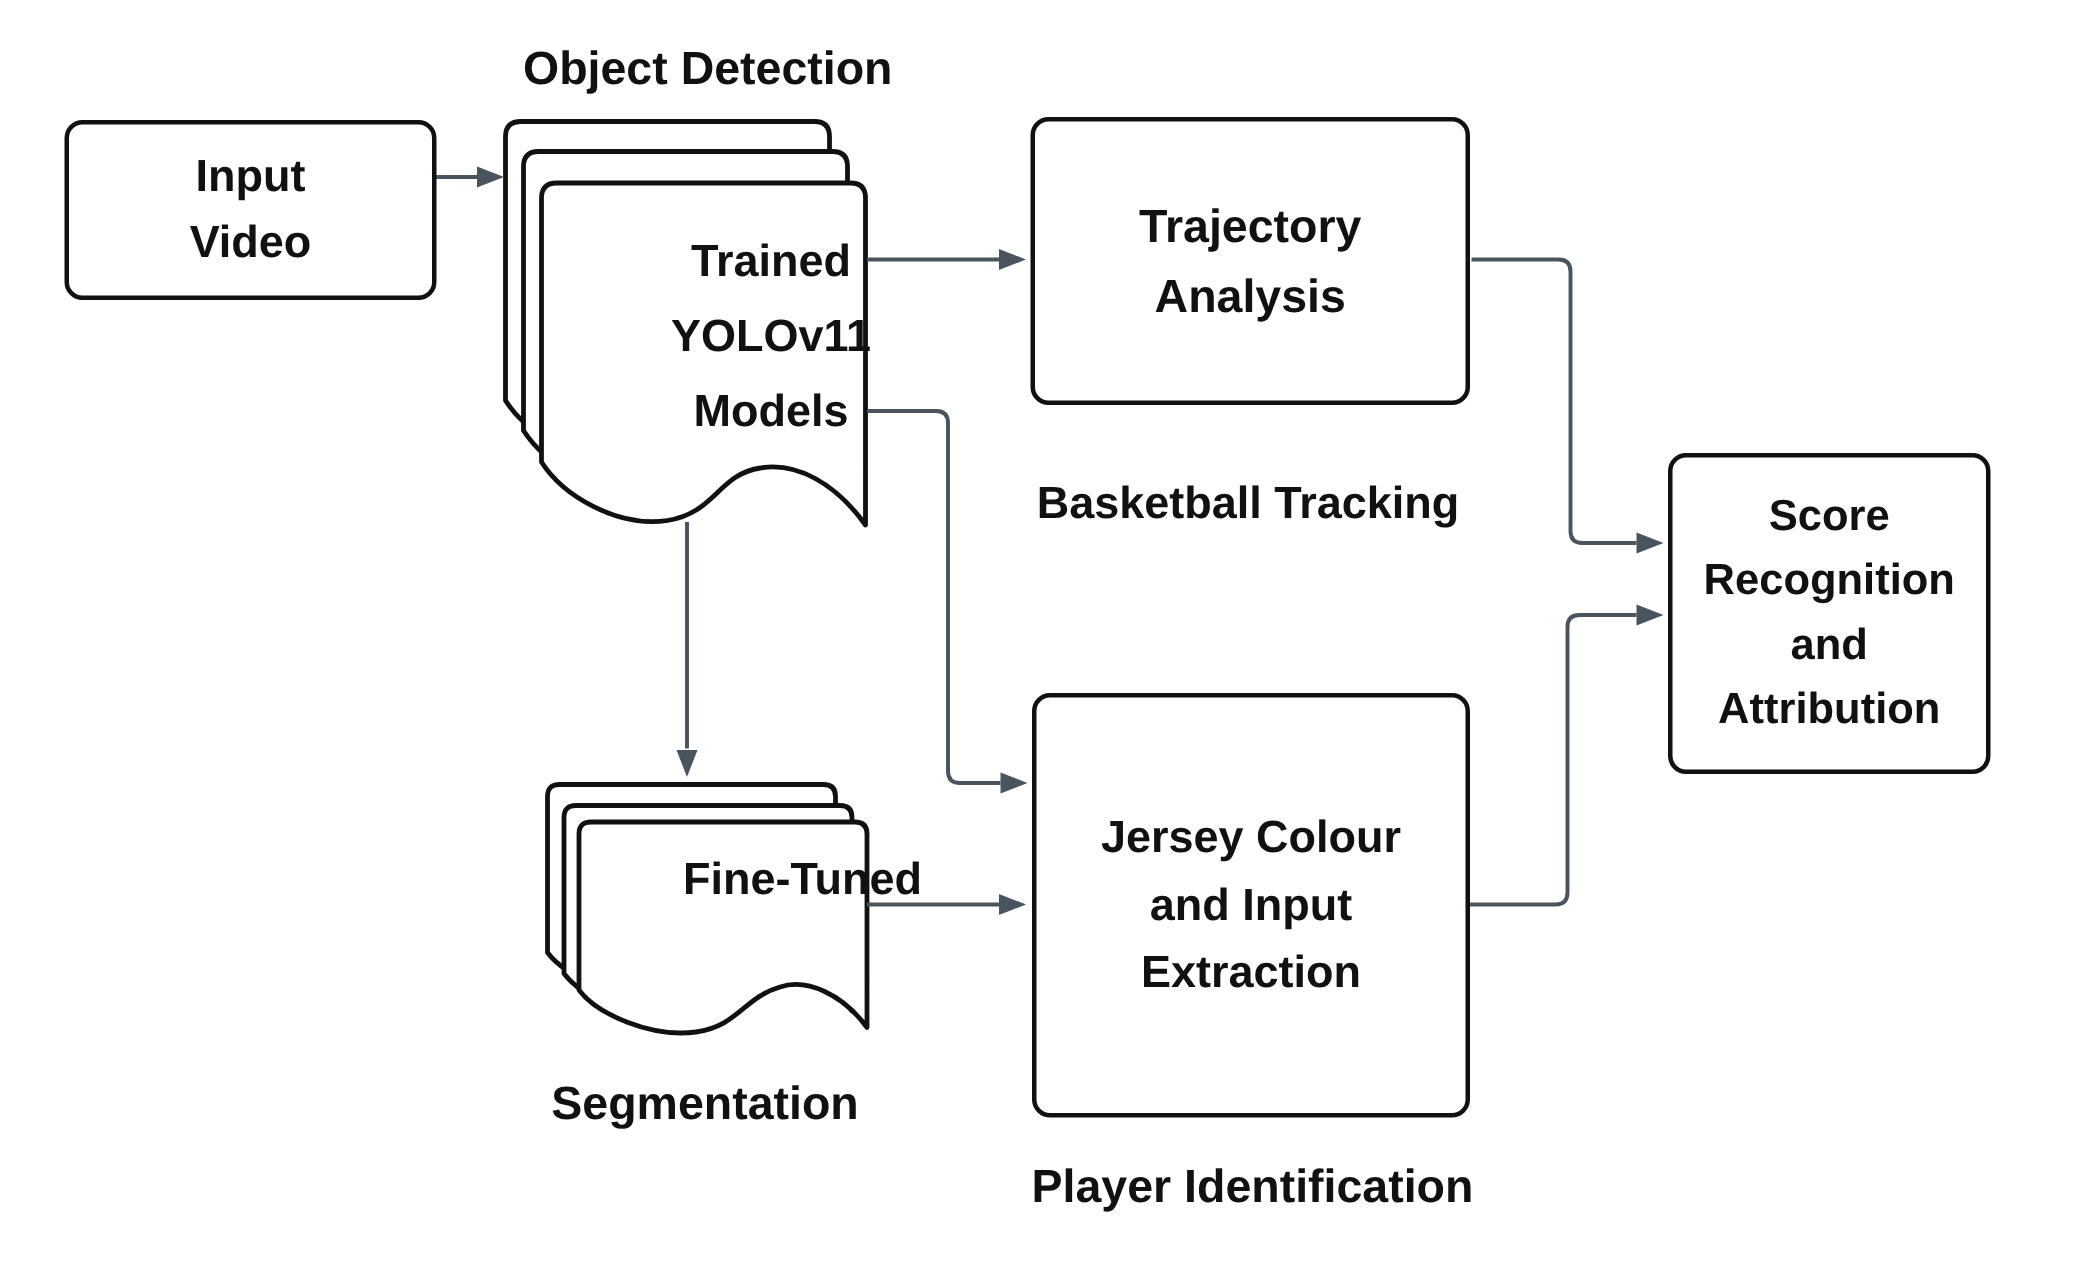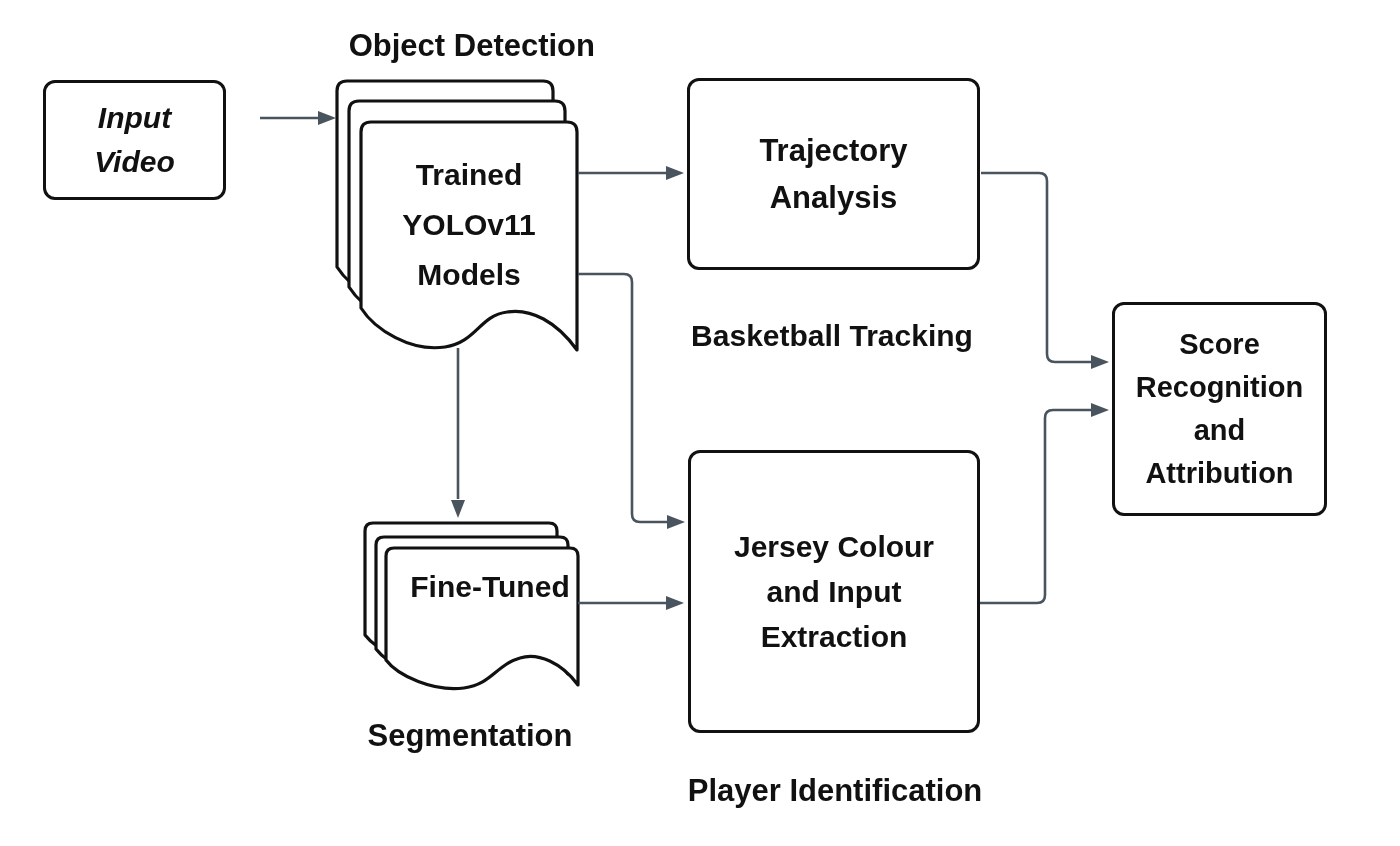--- a/index.html
+++ b/index.html
@@ -34,39 +34,40 @@
   }
   .node .line{display:block;}
 
   .doc-text{
     position:absolute;
     display:flex;flex-direction:column;
     align-items:center;justify-content:flex-start;
     color:var(--text);
     font-weight:700;
     text-align:center;
+    margin-left:45px;
   }
 
   .section-label{
     position:absolute;
     color:var(--text);
     font-weight:700;
     text-align:center;
     white-space:nowrap;
   }
 
   .doc-shape{fill:var(--node-fill);stroke:var(--node-border);stroke-width:3.2;stroke-linejoin:round;}
   .connector{fill:none;stroke:var(--connector);stroke-width:2.6;}
   .arrowhead{fill:var(--connector);stroke:none;}
 
   
-  #node-input-video     {left:43px;  top:80px;  width:183px; height:120px; font-size:30px; line-height:44px;font-style:italic;}
+  #node-input-video     {left:43px;  top:80px;  width:248px; height:120px; font-size:30px; line-height:44px;}
   #node-trajectory      {left:687px; top:78px;  width:293px; height:192px; font-size:31px; line-height:47px;}
   #node-score           {left:1112px;top:302px; width:215px; height:214px; font-size:29px; line-height:43px;}
-  #node-jersey          {left:688px; top:450px; width:292px; height:283px; font-size:30px; line-height:45px;}
+  #node-jersey          {left:688px; top:462px; width:292px; height:283px; font-size:30px; line-height:45px;}
 
   #doc-text-yolo        {left:361px; top:150px; width:216px; font-size:30px; line-height:50px;}
   #doc-text-sam         {left:386px; top:564px; width:208px; font-size:30px; line-height:45px;}
 
   #label-object-detection     {left:295px; top:28px;  width:300px; font-size:31px;text-align:right;}
   #label-basketball-tracking  {left:662px; top:319px; width:340px; font-size:30px;}
   #label-segmentation         {left:320px; top:718px; width:300px; font-size:31px;}
   #label-player-identification{left:655px; top:773px; width:360px; font-size:31px;}
 </style>
 </head>

